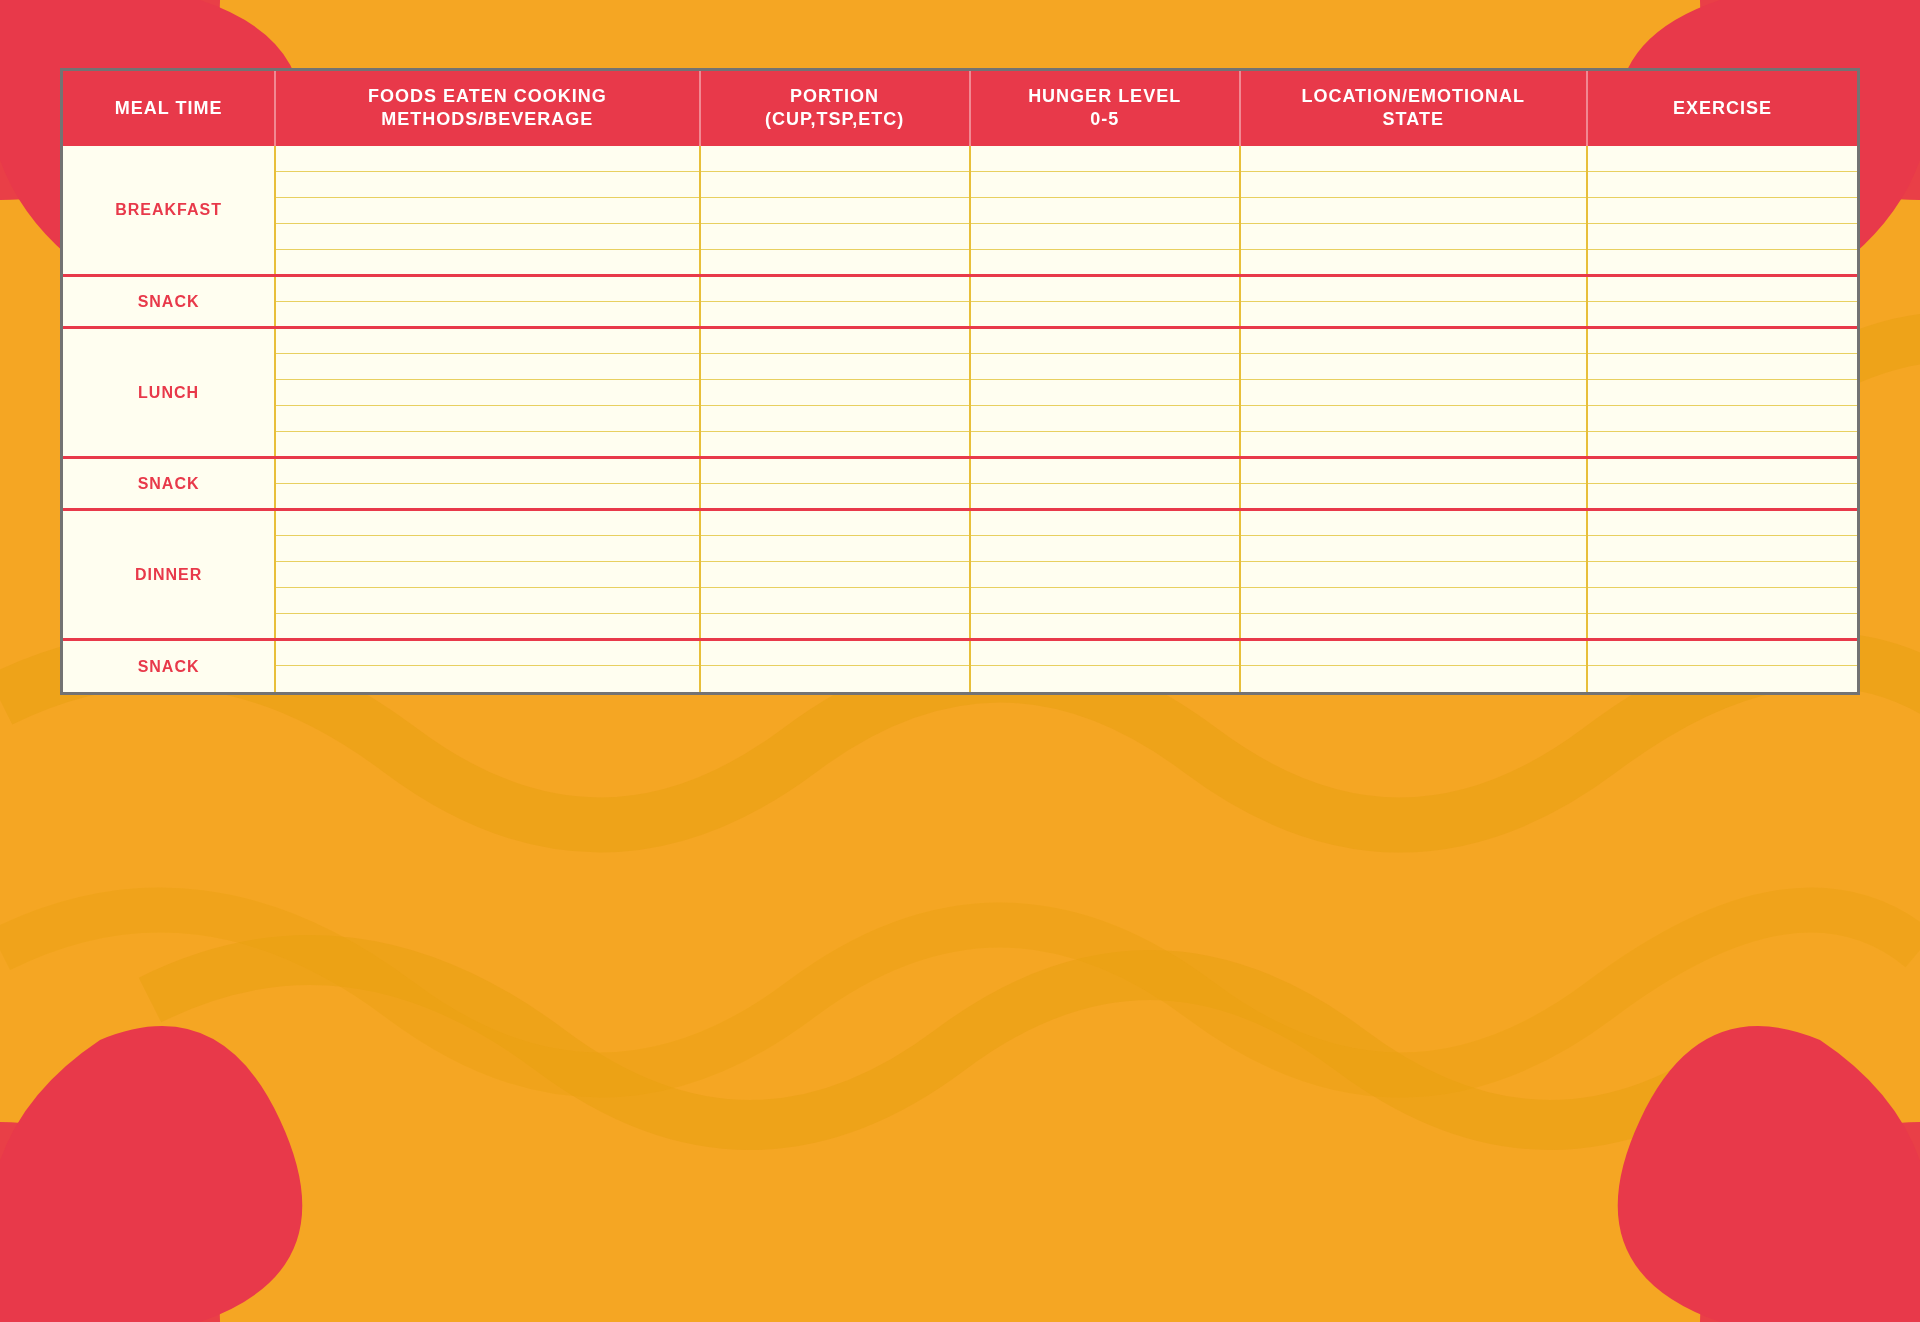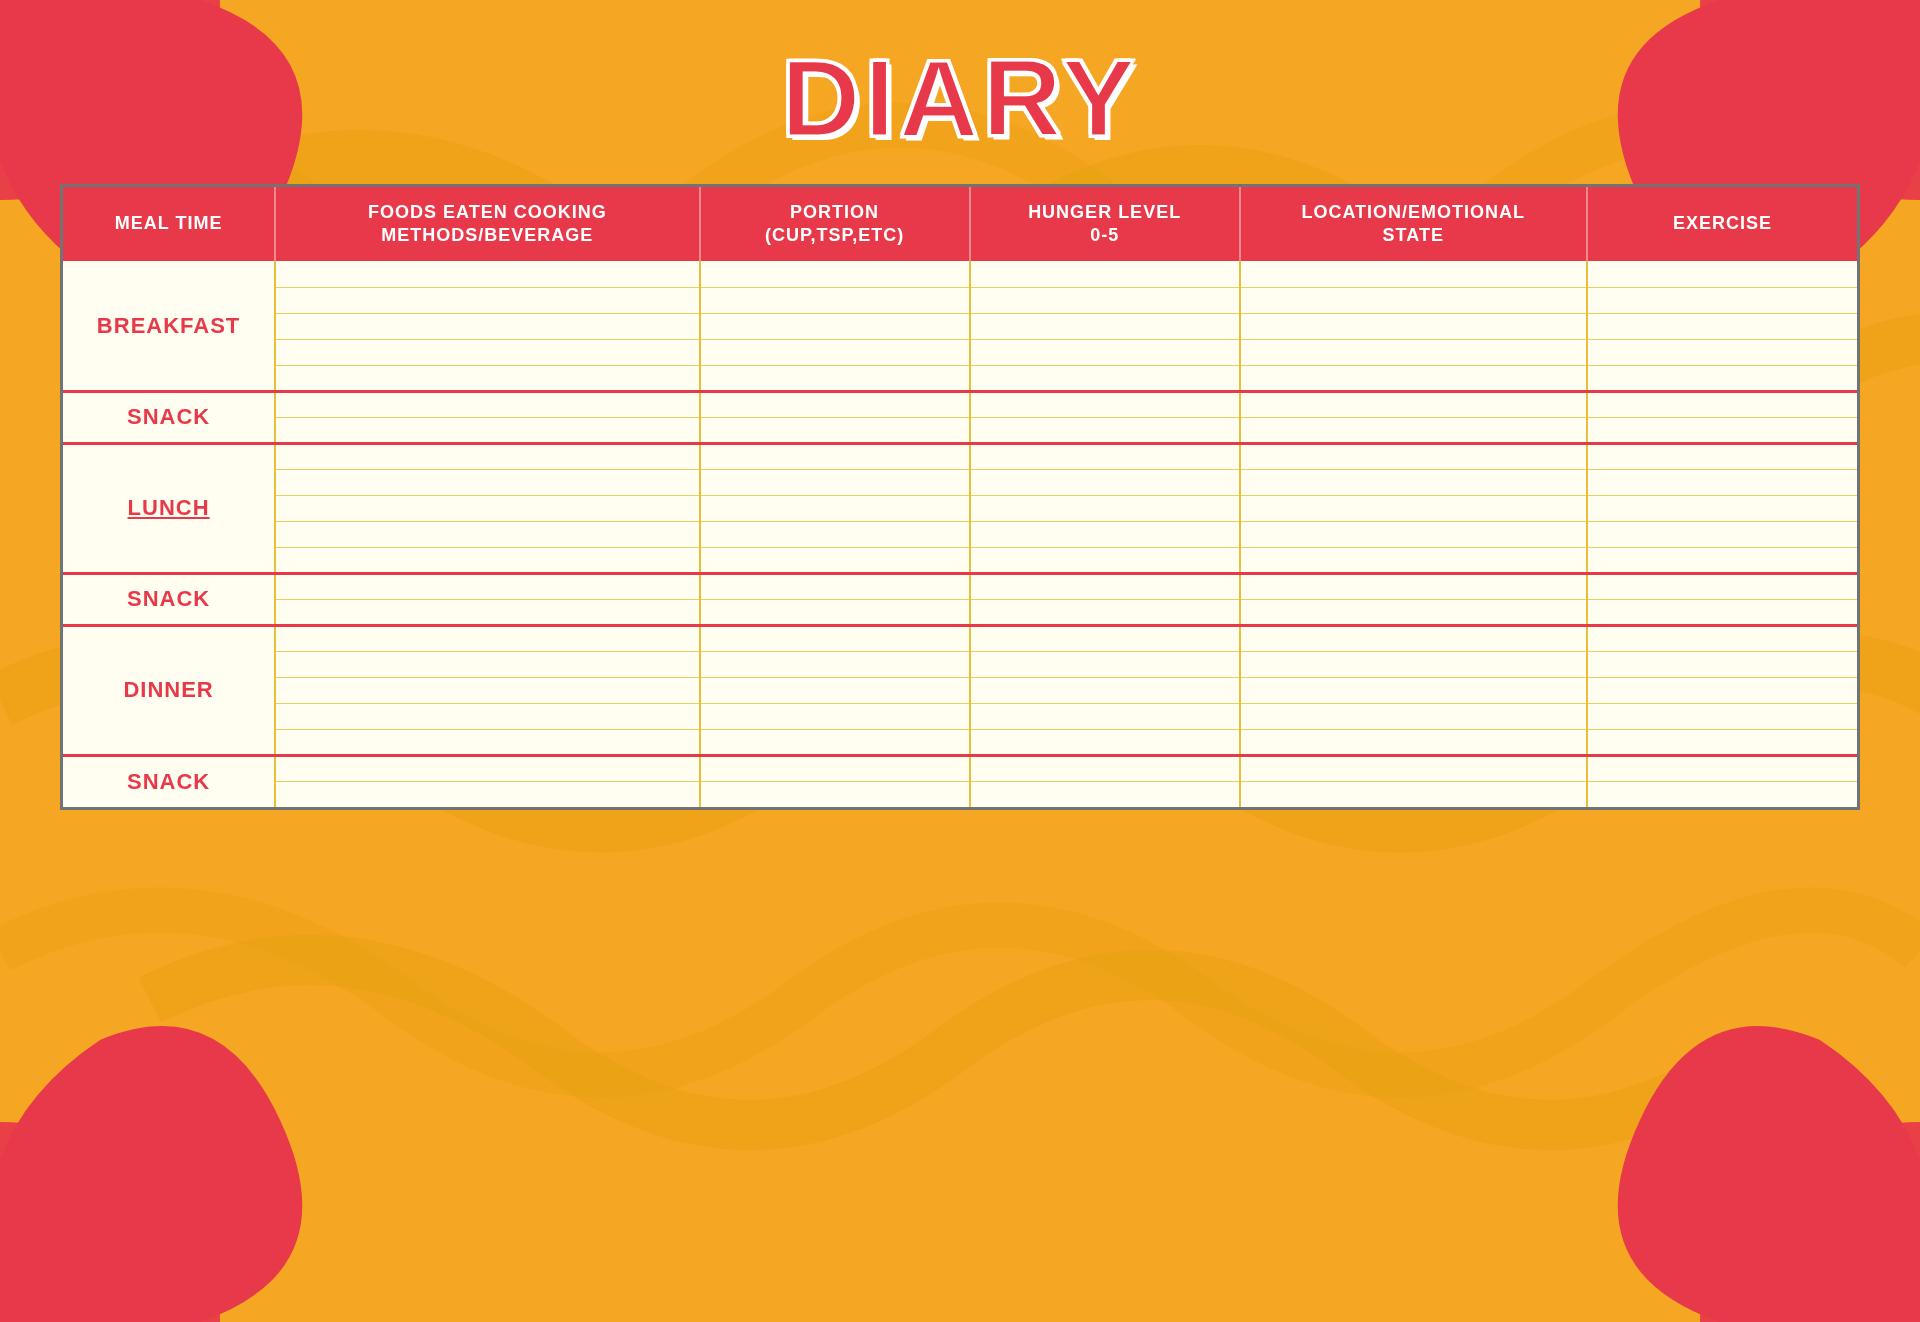--- a/index.html
+++ b/index.html
@@ -85,21 +85,21 @@
       line-height: 1.3;
     }
 
     .header-row th:last-child {
       border-right: none;
     }
 
     
     .meal-label {
       color: #E8394A;
-      font-size: 22px;
+      font-size: 16px;
       font-weight: 900;
       text-transform: uppercase;
       text-align: center;
       vertical-align: middle;
       letter-spacing: 1px;
       font-family: 'Arial Rounded MT Bold', 'Arial Black', sans-serif;
       border-right: 2px solid #E8BF3A;
       background: #FFFEF0;
       margin-left: 8px;
     }
@@ -151,21 +151,20 @@
     <ellipse cx="0" cy="1322" rx="220" ry="200" fill="#E8394A" opacity="0.95"></ellipse>
     <path d="M0,1322 Q-50,1140 100,1040 Q220,990 280,1120 Q350,1270 200,1322 Z" fill="#E8394A"></path>
     <ellipse cx="1920" cy="1322" rx="220" ry="200" fill="#E8394A" opacity="0.95"></ellipse>
     <path d="M1920,1322 Q1970,1140 1820,1040 Q1700,990 1640,1120 Q1570,1270 1720,1322 Z" fill="#E8394A"></path>
   </svg>
 </div>
 
 <div class="page-wrapper">
   <div class="title-area">
     <div class="main-title">
-      <div>DIARY</div>
     </div>
   </div>
 
   <div class="table-container">
     <table>
       <colgroup>
         <col class="col-meal">
         <col class="col-foods">
         <col class="col-portion">
         <col class="col-hunger">
@@ -231,21 +230,21 @@
         </tr>
         <tr class="line-row">
           <td></td>
           <td></td>
           <td></td>
           <td></td>
           <td style="border-right:none"></td>
         </tr>
 
         <tr class="line-row thick-top">
-          <td class="meal-label" rowspan="5" style="border-top: 3px solid #E8394A; text-decoration: underline;">Lunch</td>
+          <td class="meal-label" rowspan="5" style="border-top: 3px solid #E8394A;">Lunch</td>
           <td style="border-top: 3px solid #E8394A;"></td>
           <td style="border-top: 3px solid #E8394A;"></td>
           <td style="border-top: 3px solid #E8394A;"></td>
           <td style="border-top: 3px solid #E8394A;"></td>
           <td style="border-right:none; border-top: 3px solid #E8394A;"></td>
         </tr>
         <tr class="line-row">
           <td></td>
           <td></td>
           <td></td>

